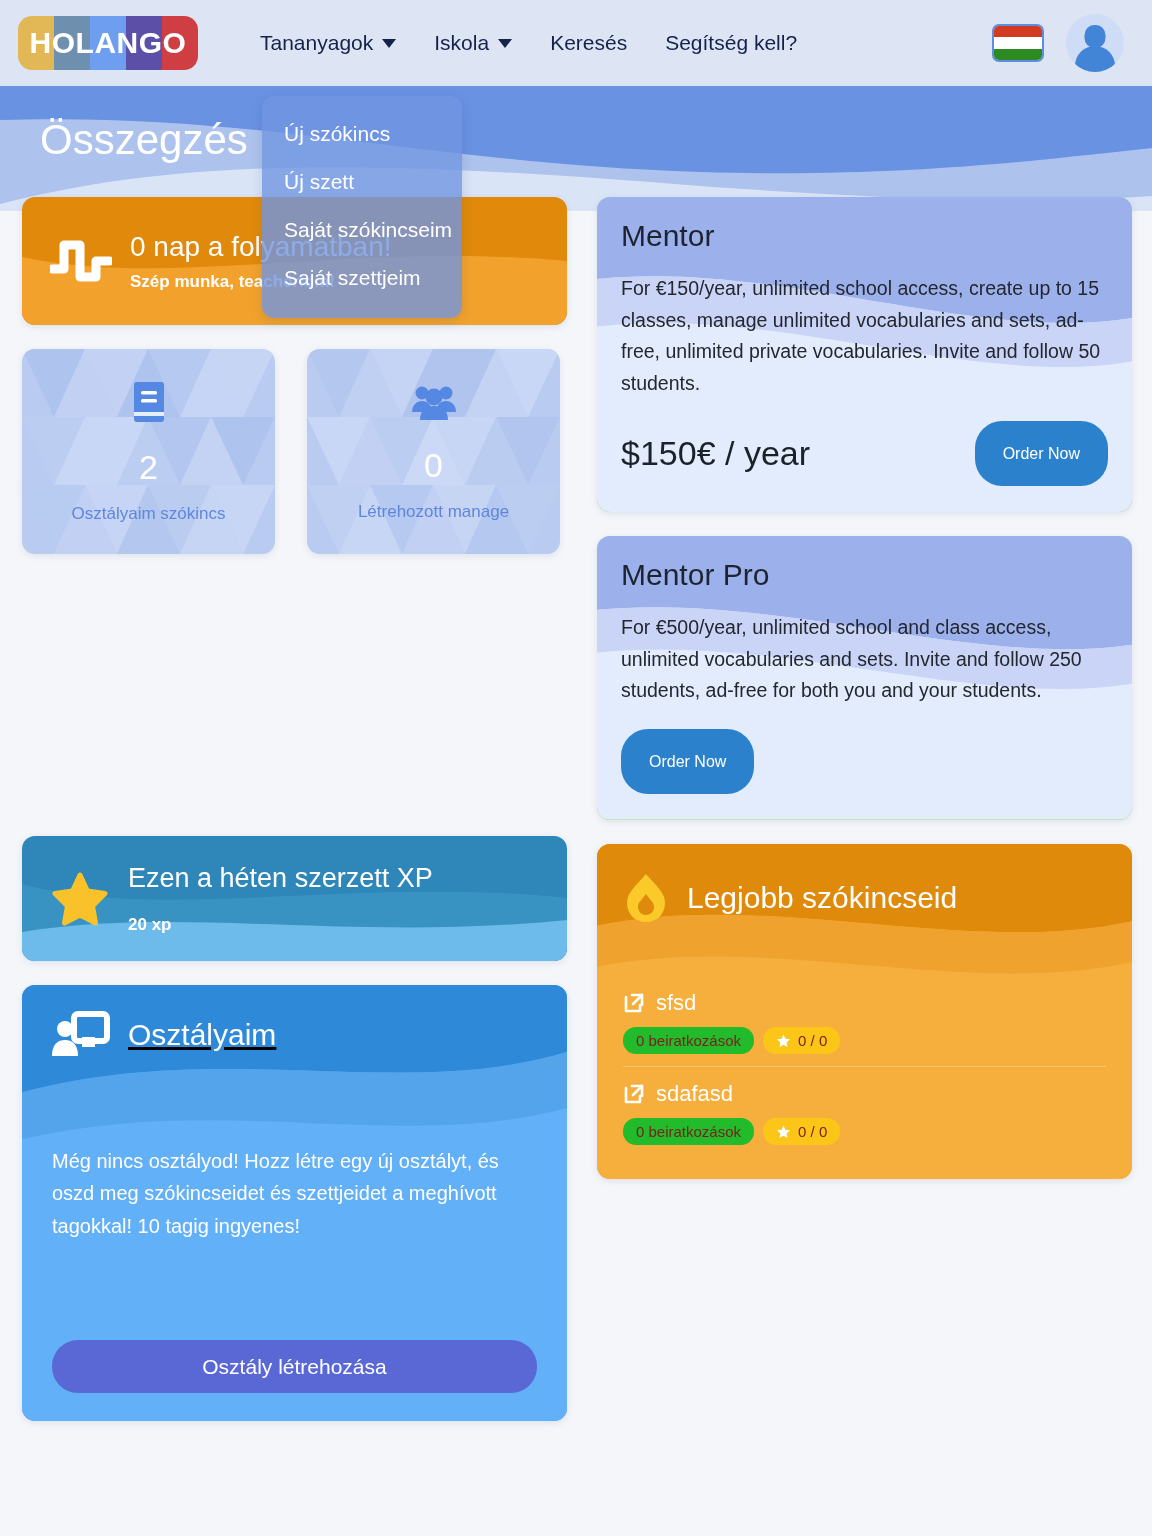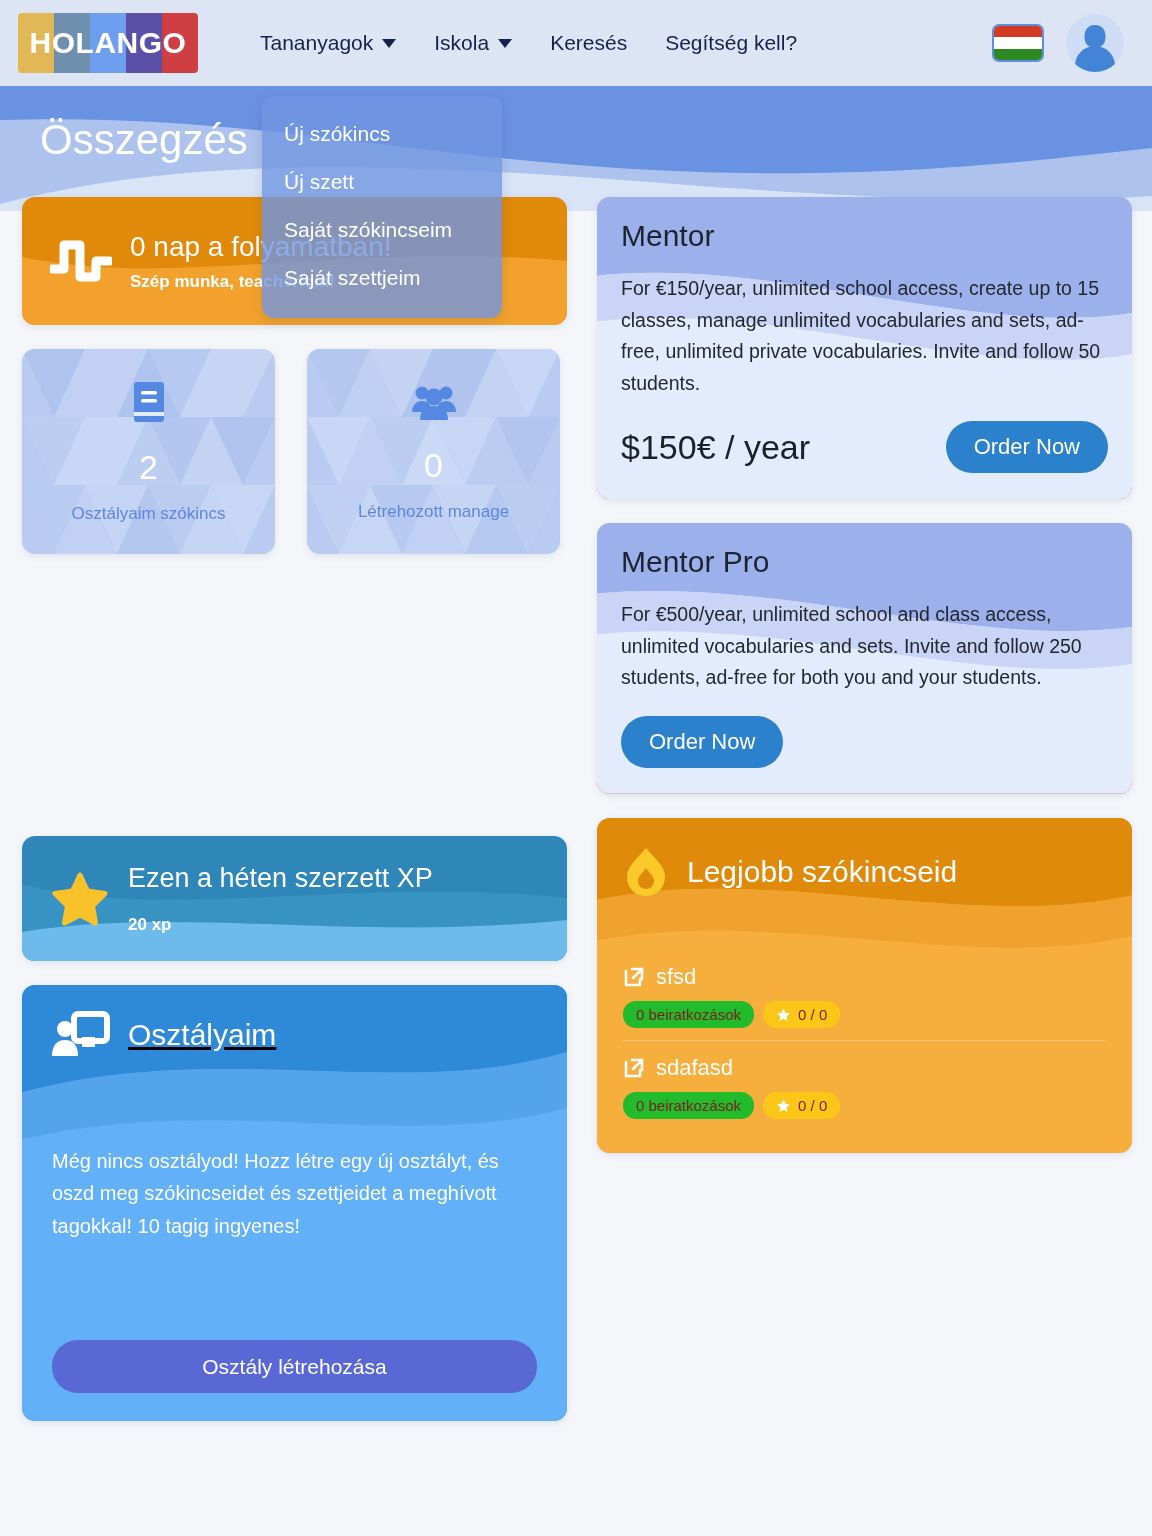--- a/index.html
+++ b/index.html
@@ -15,23 +15,23 @@
     position: relative;
     height: 86px;
     background: #dde5f5;
     display: flex;
     align-items: center;
     padding: 0 16px 0 18px;
     z-index: 50;
   }
   .logo {
     display: flex;
-    height: 60px;
+    height: 54px;
     width: 180px;
-    border-radius: 4px;
+    border-radius: 14px;
     overflow: hidden;
     position: relative;
     flex: 0 0 auto;
   }
   .logo .blk { flex: 1 1 0; }
   .logo .b1 { background: #e2b857; }
   .logo .b2 { background: #6e8fae; }
   .logo .b3 { background: #6e9ef0; }
   .logo .b4 { background: #5b4fa8; }
   .logo .b5 { background: #cf3e42; }
@@ -106,21 +106,21 @@
     width: 40px; height: 28px;
     background: #4285d6;
     border-radius: 20px 20px 0 0;
     left: 50%; bottom: -2px; transform: translateX(-50%);
   }
 
   
   .dropdown {
     position: absolute;
     left: 262px; top: 96px;
-    width: 240px;
+    width: 200px;
     background: rgba(112,150,225,0.80);
     border-radius: 12px;
     padding: 14px 0 16px 0;
     z-index: 90;
     box-shadow: 0 3px 12px rgba(40,60,110,0.16);
   }
   .dropdown .mi {
     color: #ffffff;
     font-size: 21px;
     padding: 12px 22px;
@@ -225,37 +225,37 @@
     border: none;
     border-radius: 26px;
     height: 53px;
     width: calc(100% - 60px);
     font-size: 21px;
     font-family: inherit;
     cursor: pointer;
   }
 
   
-  .plan { background: #ef4444; }
+  .plan { background: #84cc16; }
   .plan .inner { padding: 22px 24px 26px 24px; }
   .plan h3 { font-size: 30px; color: #1d2430; font-weight: normal; margin-bottom: 20px; }
   .plan .desc { font-size: 19.5px; color: #23272e; line-height: 1.62; }
   .plan .row {
     display: flex; align-items: center; justify-content: space-between;
     margin-top: 22px;
   }
   .plan .price { font-size: 34px; color: #1b2129; }
   .order-btn {
     background: #2b81cb;
     color: #ffffff;
     border: none;
     border-radius: 27px;
     padding: 0 28px;
-    height: 52px;
-    font-size: 22px;
+    height: 65px;
+    font-size: 16px;
     font-family: inherit;
     cursor: pointer;
   }
 
   
   .best { background: #f0a428; }
   .best .hdr {
     position: relative; z-index: 3;
     display: flex; align-items: center; gap: 18px;
     padding: 28px 26px 0 26px;

